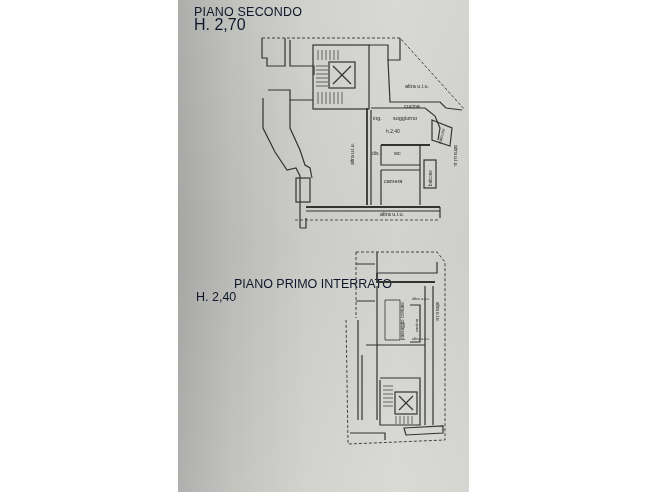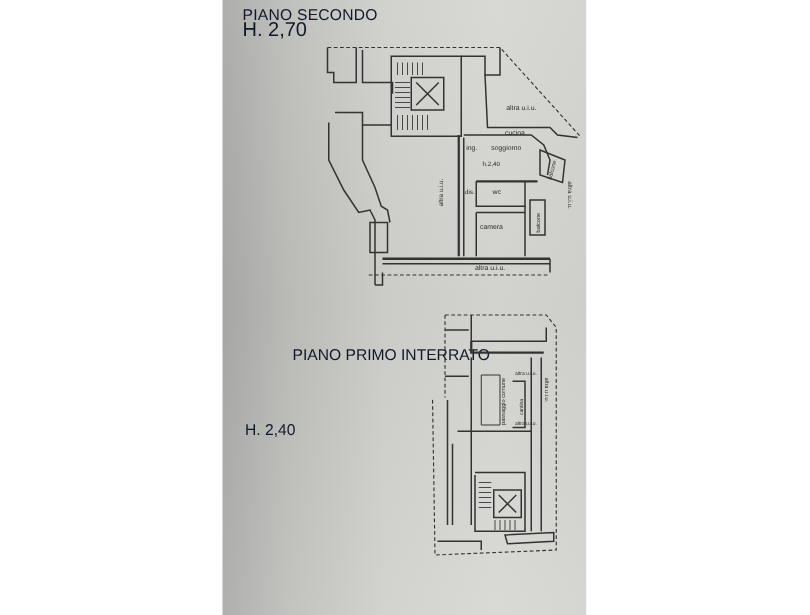--- a/index.html
+++ b/index.html
@@ -10,21 +10,21 @@
   }
   .photo::after {
     content:""; position:absolute; inset:0;
     background: linear-gradient(180deg, rgba(255,255,255,0.05) 0%, rgba(0,0,0,0.02) 50%, rgba(255,255,255,0.08) 100%);
     pointer-events:none;
   }
   .title { position:absolute; color:#0f172a; font-weight:normal; line-height:12px; }
   .t1 { left:194px; top:6px; font-size:12.5px; letter-spacing:0.2px; }
   .t2 { left:194px; top:19px; font-size:16px; }
   .t3 { left:196px; top:278px; font-size:12.5px;margin-left:38px; }
-  .t4 { left:196px; top:291px; font-size:12.5px;margin-top:47px; }
+  .t4 { left:196px; top:291px; font-size:12.5px; }
   svg.plan { position:absolute; left:0; top:0; }
   .lbl { font-family:"Liberation Sans", sans-serif; fill:#2a2a2a; }
 </style>
 </head>
 <body>
 
 <div class="photo"></div>
 
 <div class="title t1">PIANO SECONDO</div>
 <div class="title t2">H. 2,70</div>

